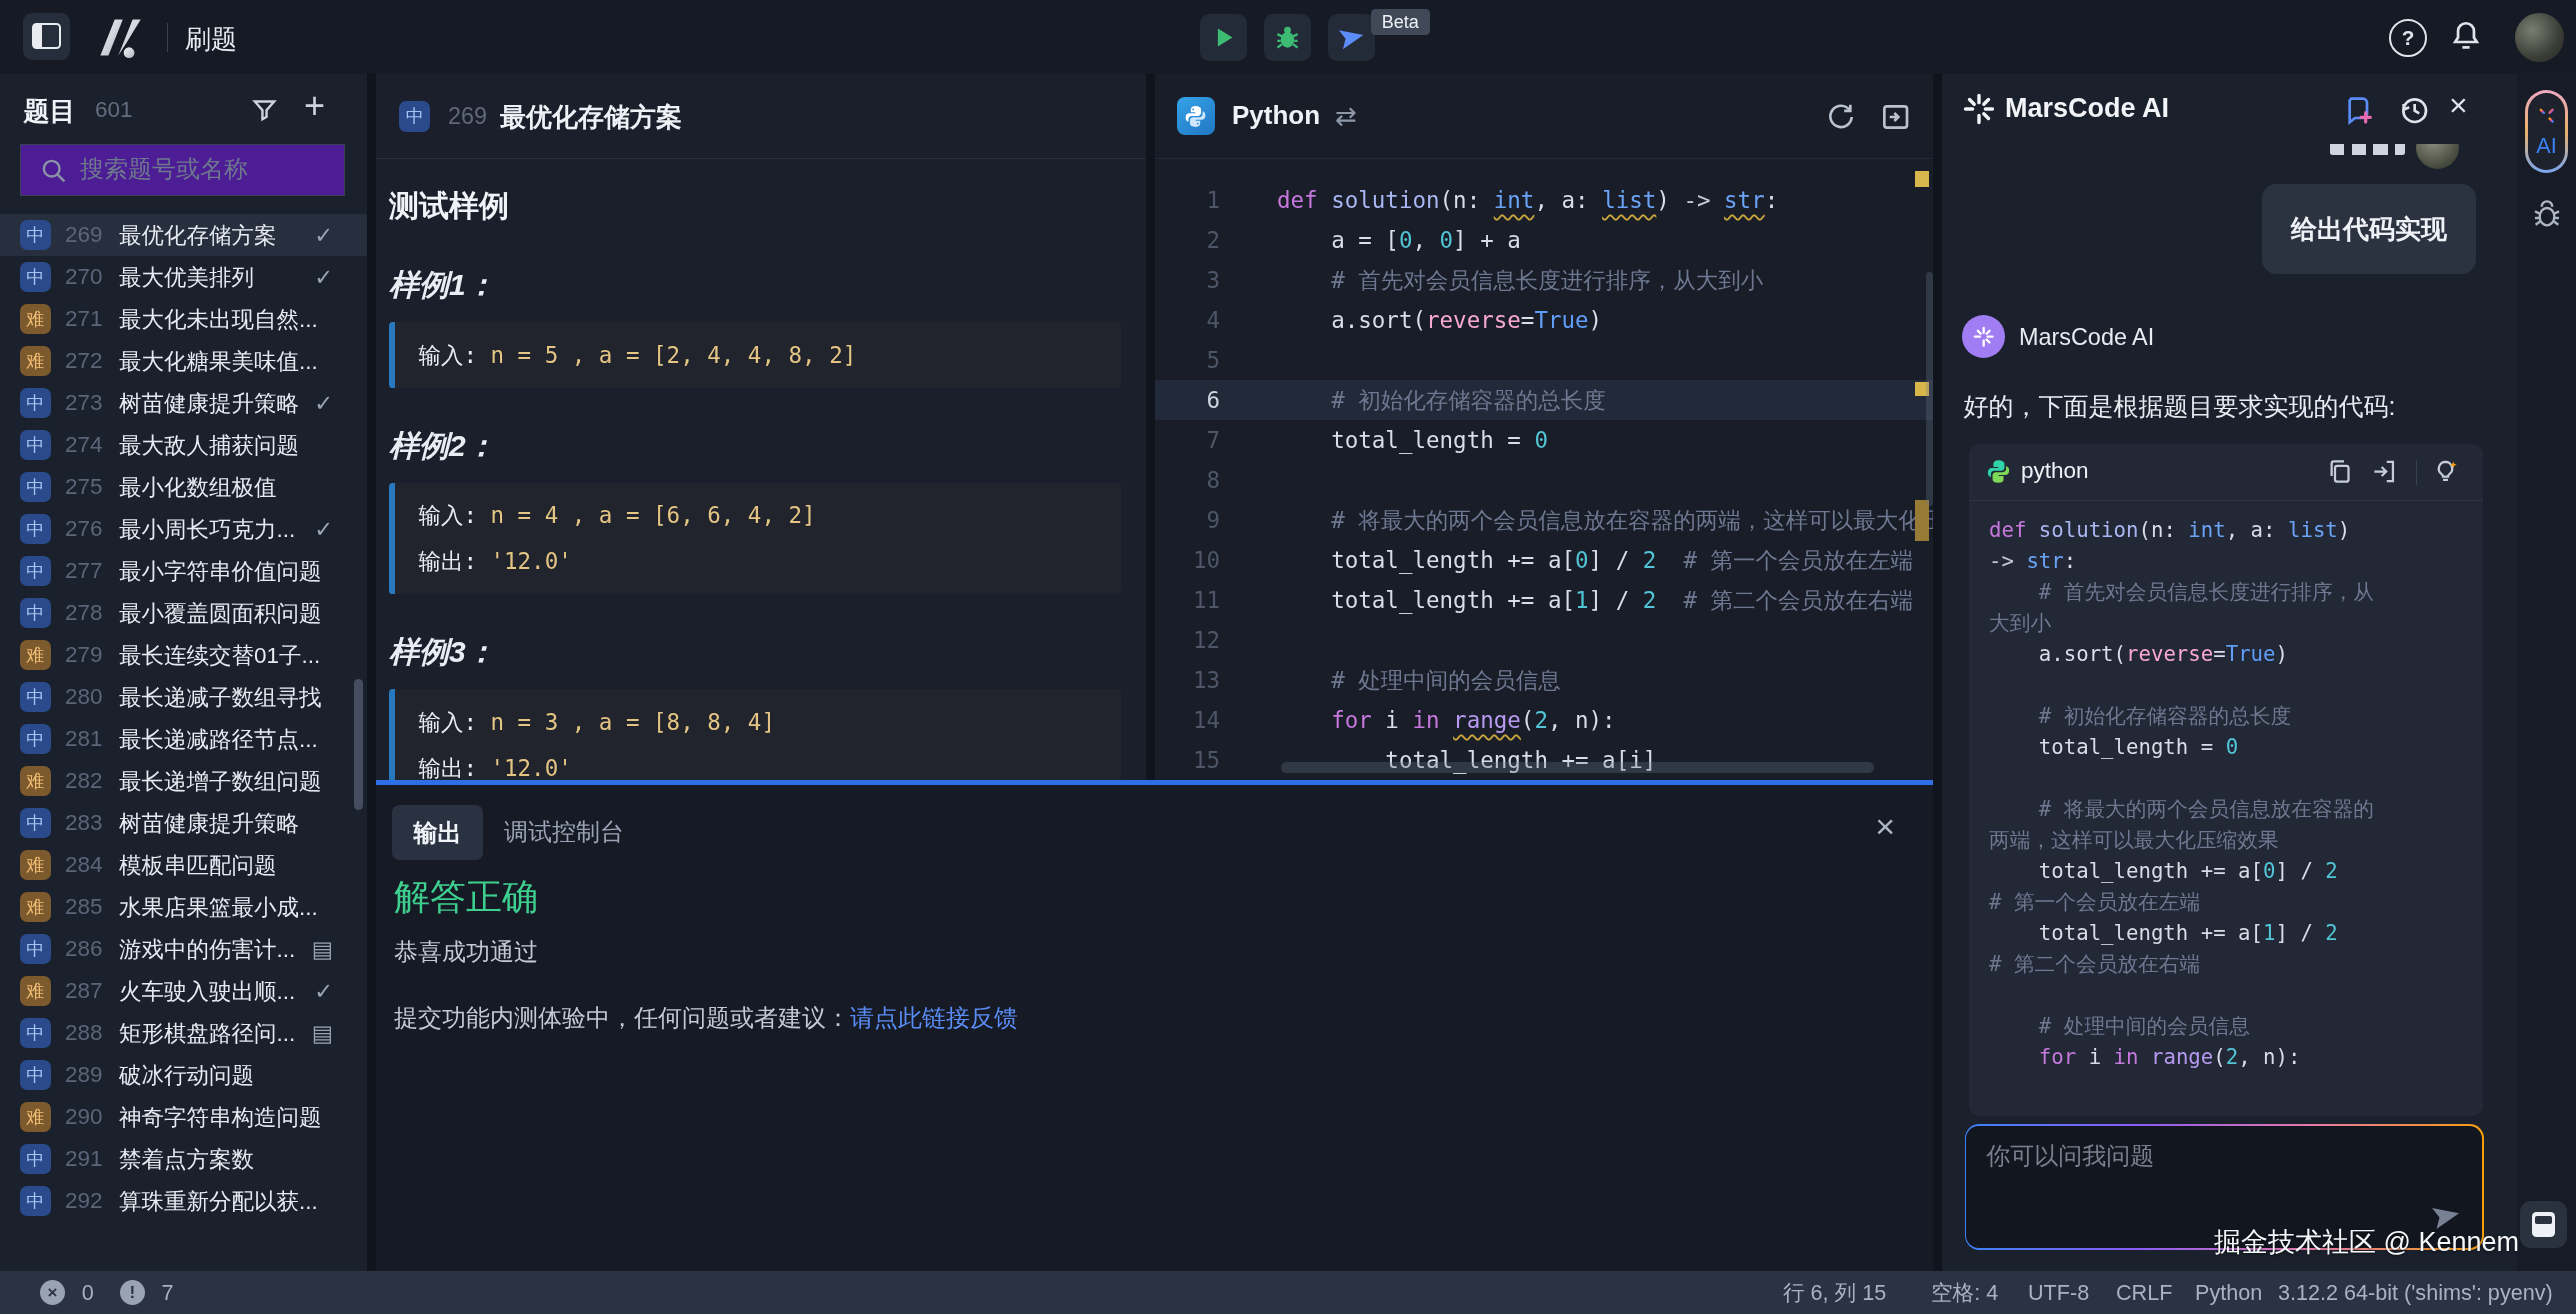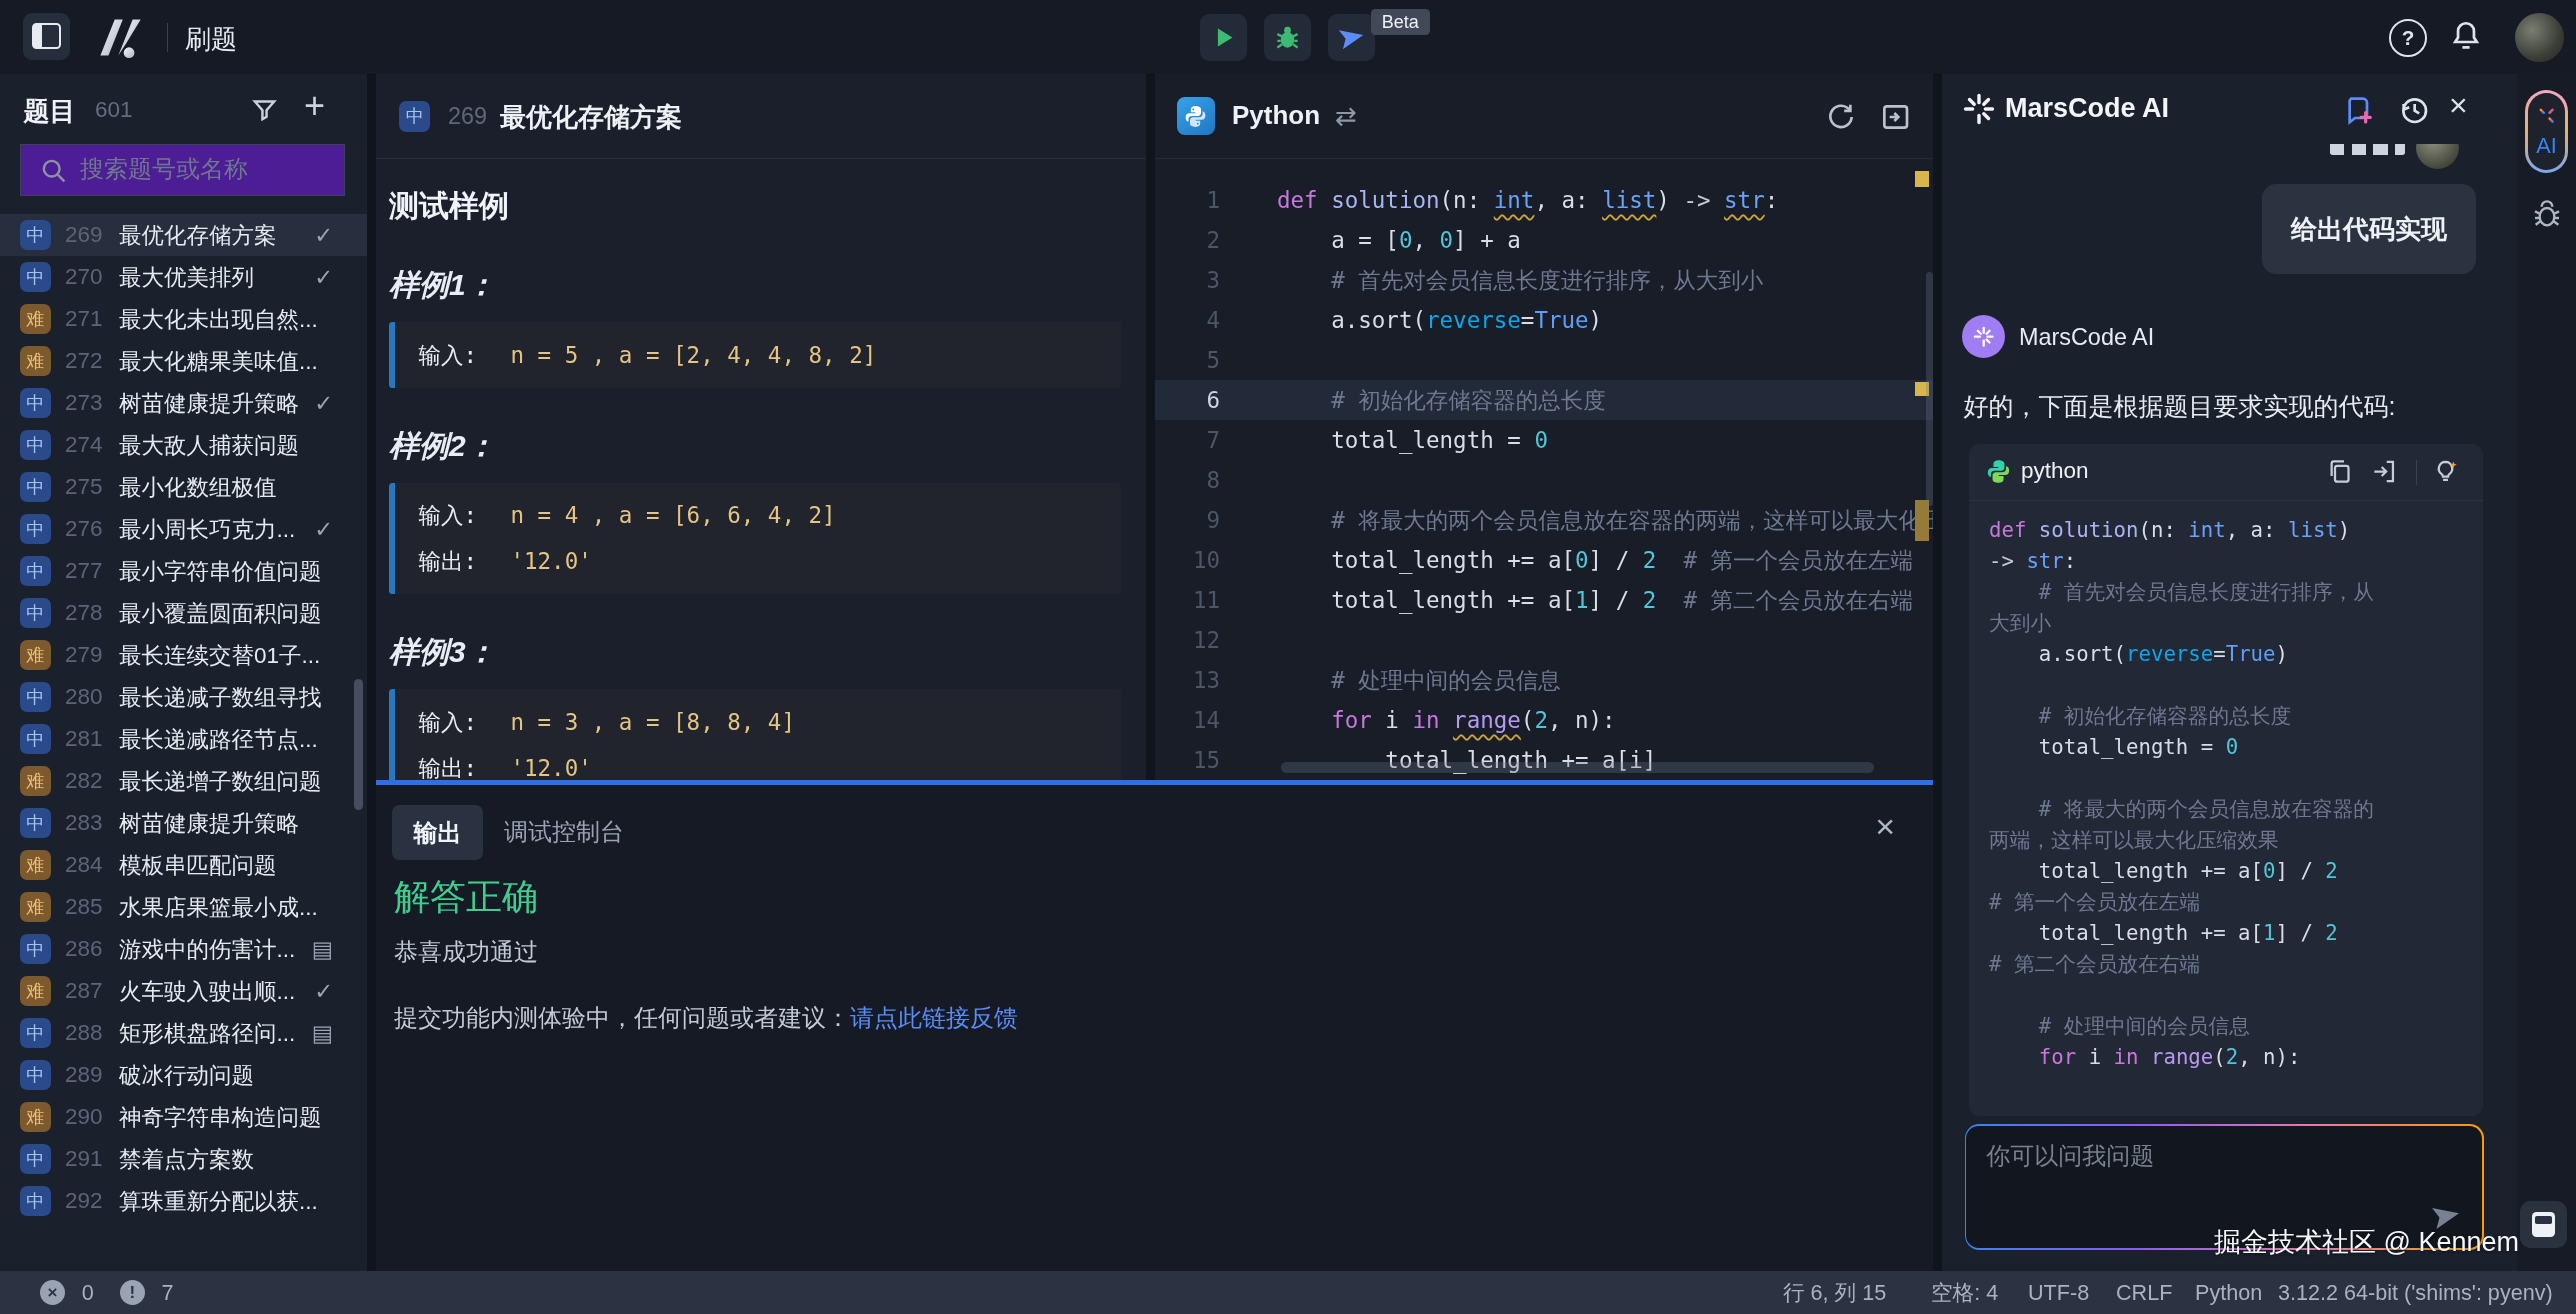--- a/index.html
+++ b/index.html
@@ -50,38 +50,38 @@
             font-size:18px;display:flex;align-items:center;justify-content:center;}
   .pp-num{position:absolute;left:72px;top:29px;font-size:23.4px;color:#5f6879;}
   .pp-title{position:absolute;left:124px;top:26px;font-size:26px;font-weight:bold;color:#eef1f6;}
   .pp-body{padding:27px 25px 0 13px;}
   .pp-section{font-size:30px;font-weight:bold;color:#f0f3f7;}
   .ex-label{margin-top:38px;font-size:30px;font-weight:bold;font-style:italic;color:#e9edf3;}
   .ex-box{margin-top:16px;background:#21242c;border-left:6.3px solid #2878bd;border-radius:3.6px;padding:21.6px 23.4px;}
   .ex-line{font-size:22.5px;line-height:22.5px;}
   .ex-line + .ex-line{margin-top:23.4px;}
   .ex-lab{color:#e9edf3;}
-  .ex-val{color:#e5c584;margin-left:20px;}
+  .ex-val{color:#e5c584;}
 
   
   .ed-panel{position:absolute;left:1155px;top:74px;width:778px;height:706px;background:#181d28;overflow:hidden;}
   .ed-head{position:relative;height:84px;border-bottom:1.8px solid #242a36;}
   .py-ic{position:absolute;left:21.6px;top:23.4px;width:38px;height:38px;border-radius:8px;
          background:linear-gradient(145deg,#35a3e8,#2176c2);display:flex;align-items:center;justify-content:center;}
   .ed-name{position:absolute;left:77px;top:26px;font-size:26px;font-weight:bold;color:#eef1f6;}
   .ed-swap{position:absolute;left:180px;top:27px;font-size:26px;color:#8d97a8;}
   .ed-ic{position:absolute;top:27px;color:#bac2d0;}
   .code{position:absolute;left:0;top:86px;width:778px;padding-top:20px;}
   .cl{display:flex;height:40px;align-items:center;white-space:pre;}
   .cl.cur{background:#222938;}
   .gut{width:65px;text-align:right;font-size:22.5px;color:#4d5667;flex:0 0 65px;}
   .cl.cur .gut{color:#cdd4e0;}
   .ct{margin-left:57px;font-size:22.5px;}
   .tk-k{color:#c678dd;} .tk-f{color:#a9b6f2;} .tk-p{color:#d8dde8;} .tk-o{color:#c3cad6;}
-  .tk-n{color:#52c5d6;} .tk-c{color:#6e7891;} .tk-a{color:#0ea5e9;margin-top:36px;} .tk-b{color:#5f9df6;}
+  .tk-n{color:#52c5d6;} .tk-c{color:#6e7891;} .tk-a{color:#f9a8d4;margin-top:36px;} .tk-b{color:#5f9df6;}
   .tk-t{color:#6ba3f7;} .tk-r{color:#b79af0;}
   .tk-tw{color:#6ba3f7;text-decoration:underline wavy #c9a33c;text-decoration-thickness:1.8px;text-underline-offset:6.3px;}
   .tk-rw{color:#b79af0;text-decoration:underline wavy #c9a33c;text-decoration-thickness:1.8px;text-underline-offset:6.3px;}
   .mark{position:absolute;right:3.6px;width:14.4px;}
   .vscroll{position:absolute;right:0;top:198px;width:7.2px;height:234px;background:rgba(110,120,140,.30);border-radius:3.6px;}
   .hscroll{position:absolute;left:126px;bottom:7.2px;width:593px;height:10.8px;background:rgba(110,120,140,.30);border-radius:5.4px;}
   .blue-div{position:absolute;left:376px;top:780px;width:1557px;height:5.4px;background:#2e6fe8;}
 
   
   .out-panel{position:absolute;left:376px;top:785px;width:1557px;height:486px;background:#151a25;}

